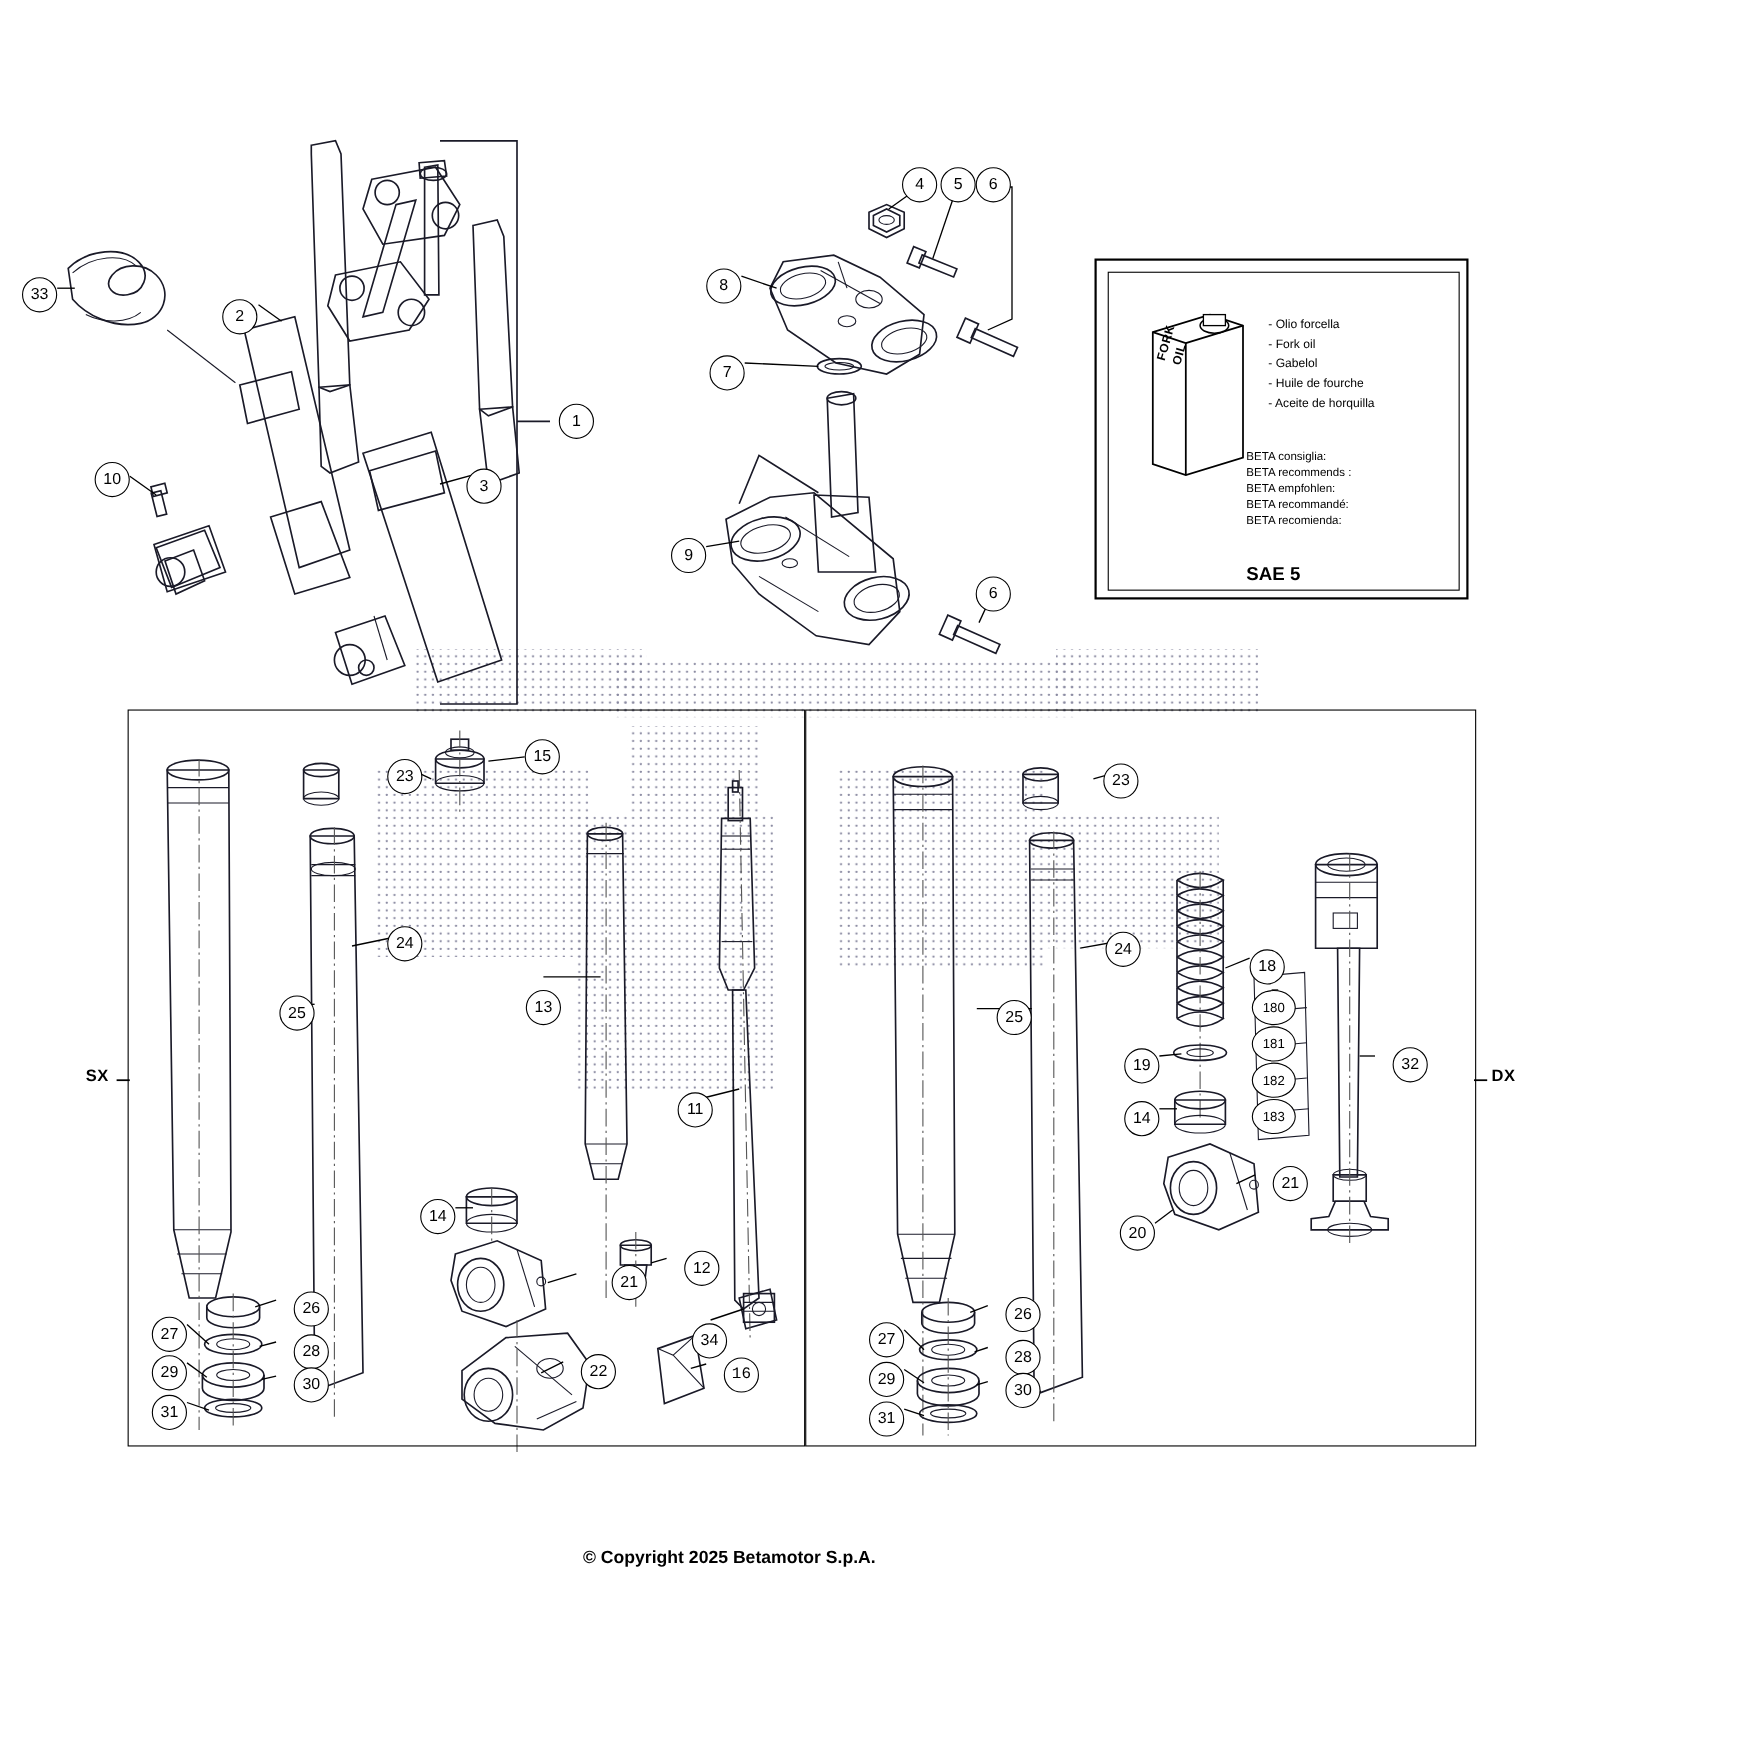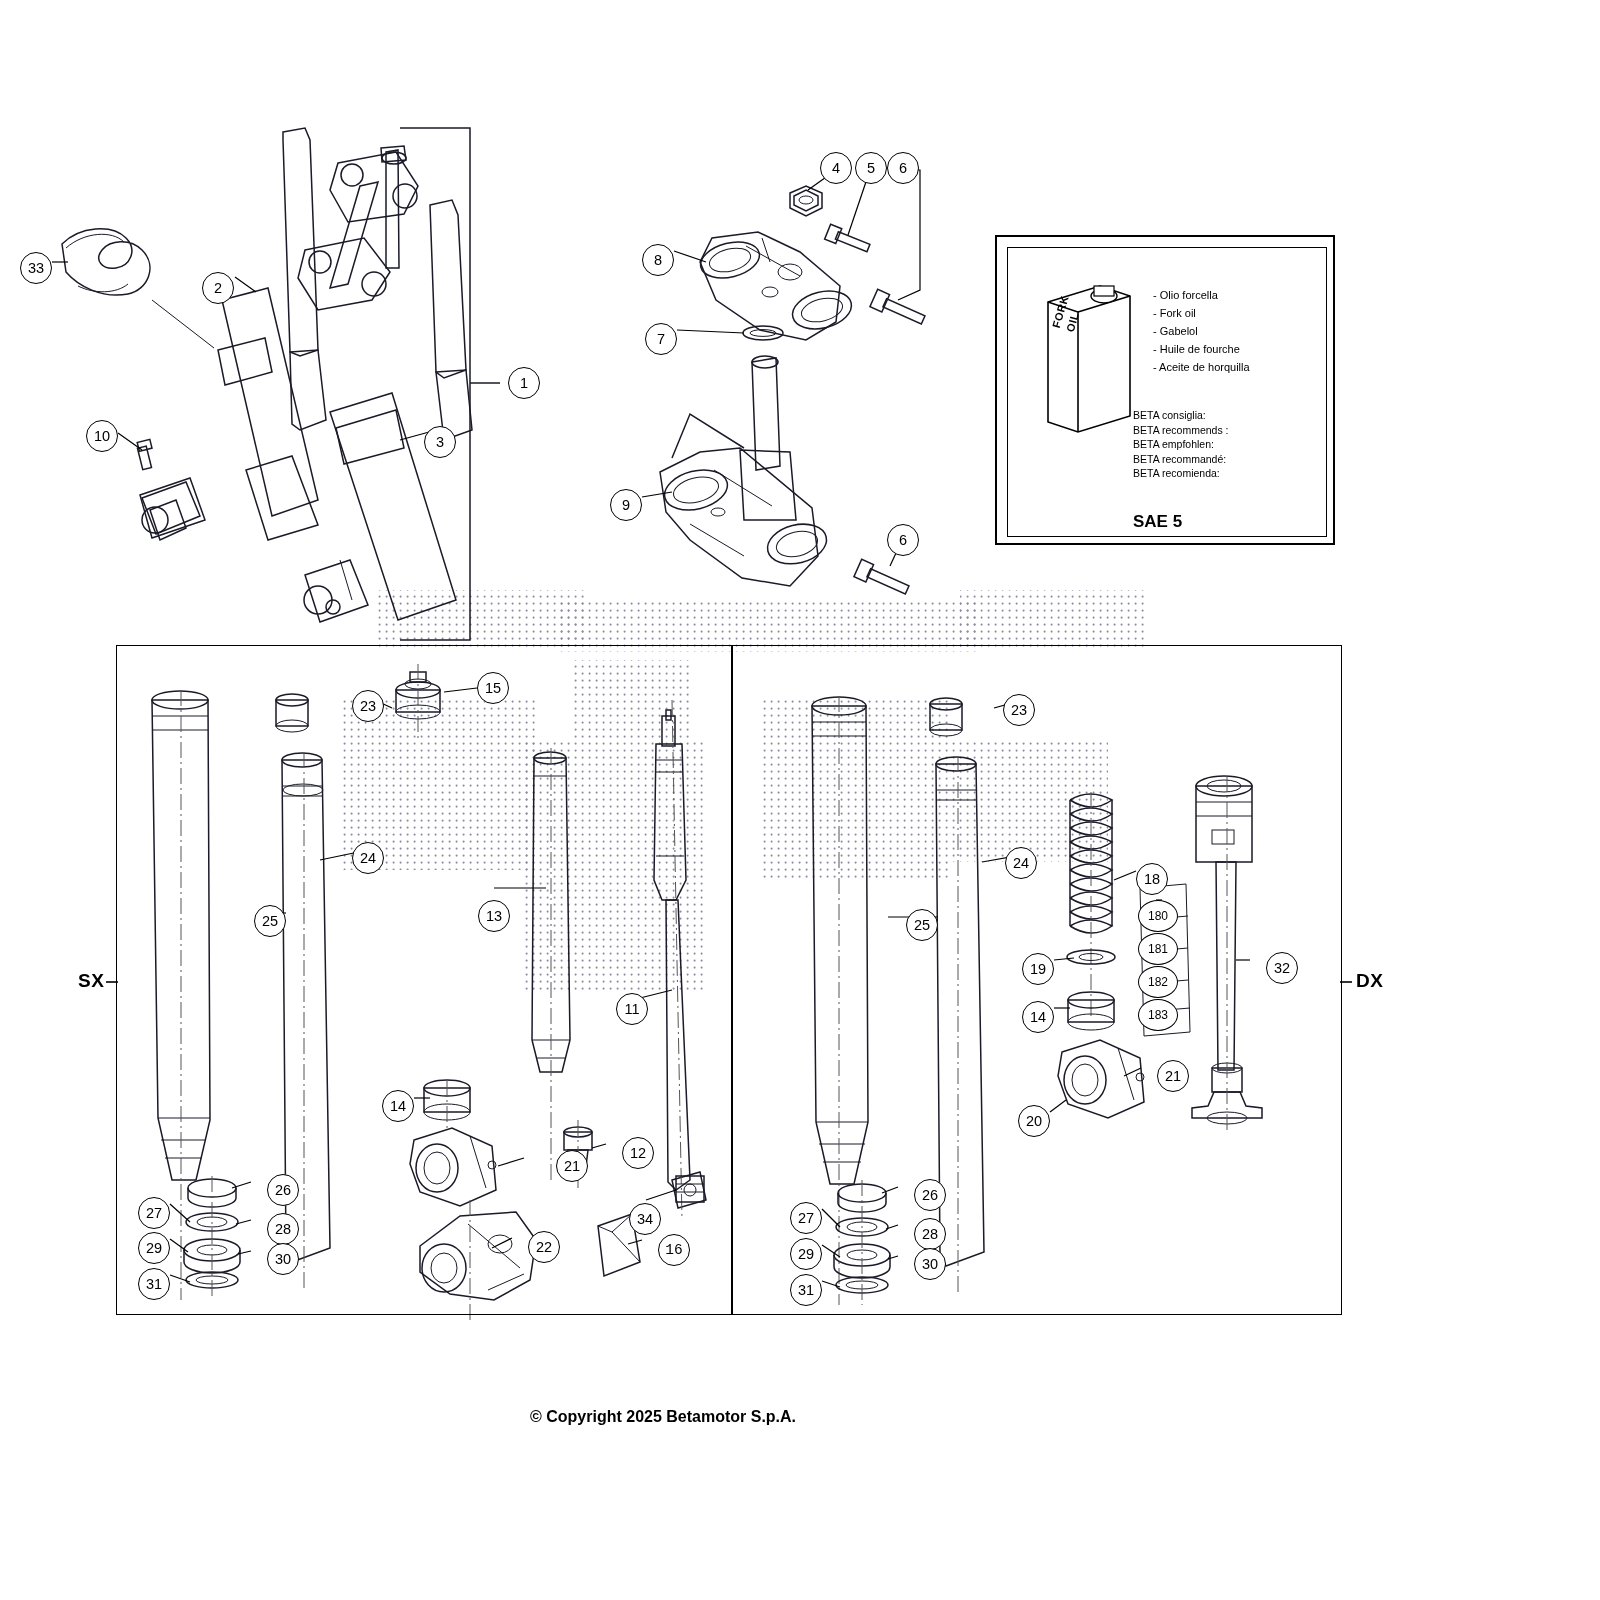--- a/index.html
+++ b/index.html
@@ -70,21 +70,21 @@
     line-height: 14.5px;
     white-space: pre;
   }
   .oil-sae {
     position: absolute;
     font-size: 17px;
     font-weight: bold;
   }
   .sxdx {
     position: absolute;
-    font-size: 19px;
+    font-size: 15px;
     font-weight: bold;
     letter-spacing: .5px;
   }
   .copyright {
     position: absolute;
     font-size: 16px;
     font-weight: bold;
     white-space: nowrap;
   }
   .notshown {

